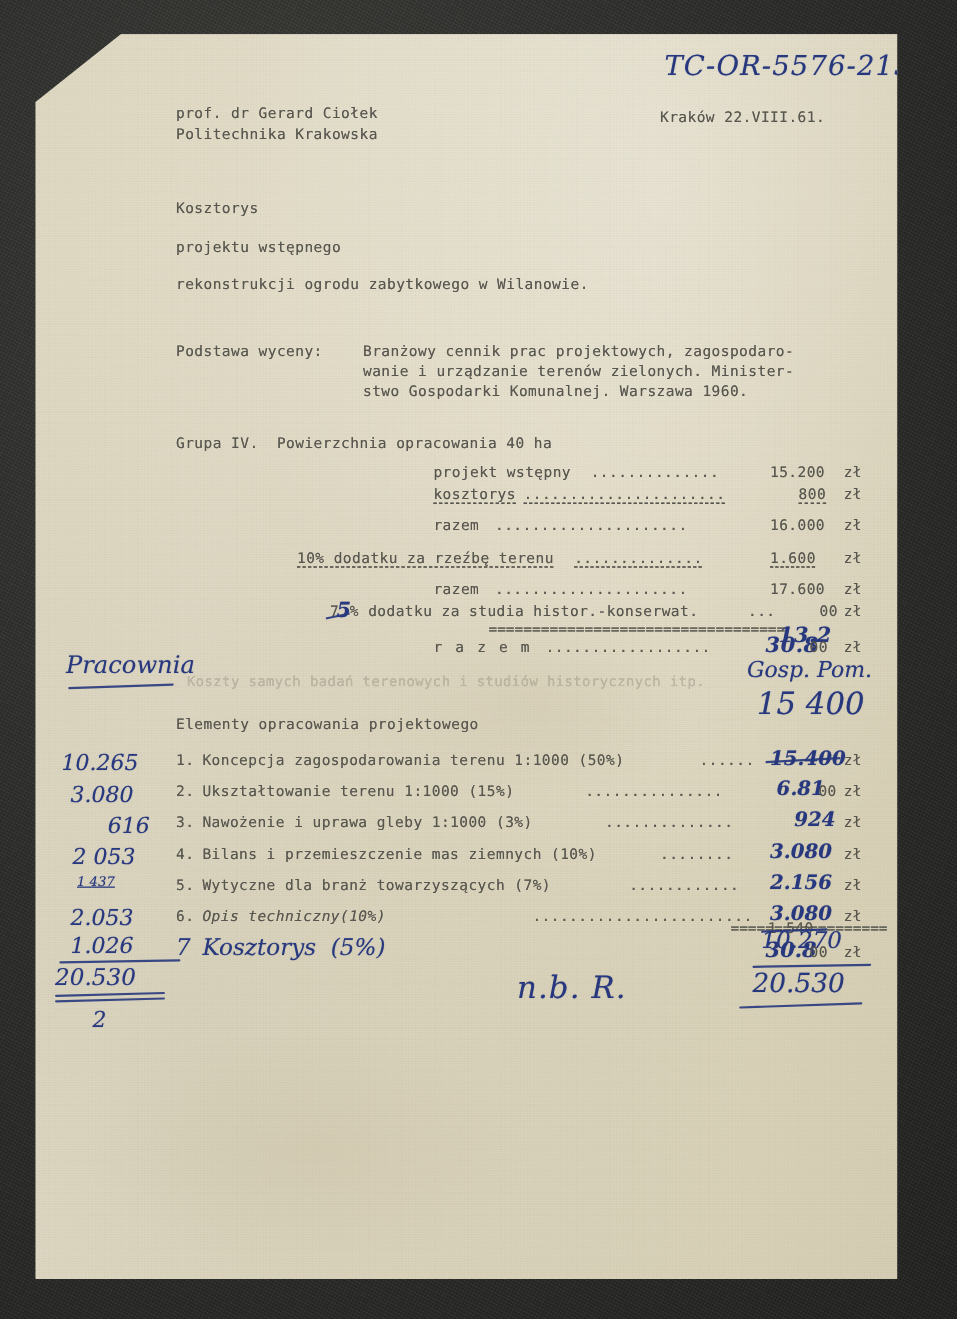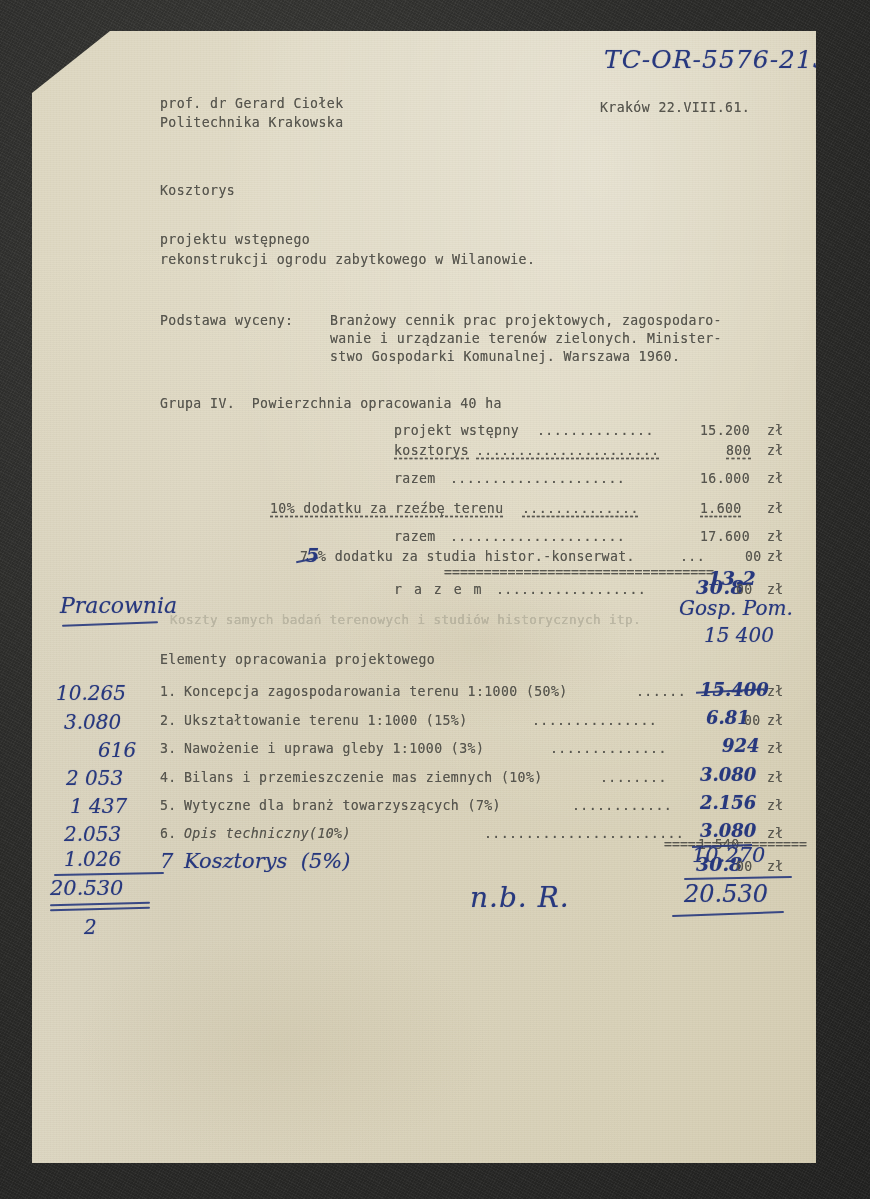--- a/index.html
+++ b/index.html
@@ -73,21 +73,21 @@
   <div id="stain1"></div>
   <div id="stain2"></div>
 
   <div class="hw" style="left:572px;top:14px;font-size:25px;letter-spacing:1px;">TC-OR-5576-213</div>
 
   <div class="tw" style="left:128px;top:65px;">prof. dr Gerard Ciołek</div>
   <div class="tw" style="left:128px;top:84px;">Politechnika Krakowska</div>
   <div class="tw" style="left:568px;top:69px;">Kraków 22.VIII.61.</div>
 
   <div class="tw" style="left:128px;top:152px;">Kosztorys</div>
-  <div class="tw" style="left:128px;top:201px;">projektu wstępnego</div>
+  <div class="tw" style="left:128px;top:187px;">projektu wstępnego</div>
   <div class="tw" style="left:128px;top:221px;">rekonstrukcji ogrodu zabytkowego w Wilanowie.</div>
 
   <div class="tw" style="left:128px;top:282px;">Podstawa wyceny:</div>
   <div class="tw" style="left:298px;top:282px;">Branżowy cennik prac projektowych, zagospodaro-</div>
   <div class="tw" style="left:298px;top:300px;">wanie i urządzanie terenów zielonych. Minister-</div>
   <div class="tw" style="left:298px;top:318px;">stwo Gospodarki Komunalnej. Warszawa 1960.</div>
 
   <div class="tw" style="left:128px;top:365px;">Grupa IV.  Powierzchnia opracowania 40 ha</div>
 
   <div class="tw" style="left:362px;top:392px;">projekt wstępny</div>
@@ -131,21 +131,21 @@
   <div class="hw thick" style="left:664px;top:545px;font-size:19px;letter-spacing:.5px;">30.8</div>
   <div class="tw" style="left:704px;top:551px;">00</div>
   <div class="tw" style="left:735px;top:551px;">zł</div>
 
   <div class="tw ghost" style="left:138px;top:581px;font-size:12.6px;">Koszty samych badań terenowych i studiów historycznych itp.</div>
 
   <div class="hw" style="left:28px;top:562px;font-size:22px;">Pracownia</div>
   <div class="rule-blue" style="left:30px;top:592px;width:96px;height:2px;transform:rotate(-2deg);"></div>
 
   <div class="hw" style="left:647px;top:565px;font-size:20px;">Gosp. Pom.</div>
-  <div class="hw" style="left:672px;top:592px;font-size:20px;">15 400</div>
+  <div class="hw" style="left:656px;top:592px;font-size:28px;">15 400</div>
 
   <div class="tw" style="left:128px;top:621px;">Elementy opracowania projektowego</div>
 
   <div class="tw" style="left:128px;top:653px;">1.</div>
   <div class="tw" style="left:152px;top:653px;">Koncepcja zagospodarowania terenu 1:1000 (50%)</div>
   <div class="tw" style="left:604px;top:653px;">......</div>
   <div class="hw thick" style="left:668px;top:648px;font-size:18px;">15.400</div>
   <div class="strike-blue" style="left:664px;top:659px;width:68px;transform:rotate(-3deg);"></div>
   <div class="tw" style="left:735px;top:653px;">zł</div>
 
@@ -188,21 +188,21 @@
   <div class="strike-blue" style="left:660px;top:814px;width:60px;transform:rotate(-2deg);"></div>
 
   <div class="hw thick" style="left:664px;top:822px;font-size:19px;">30.8</div>
   <div class="tw" style="left:704px;top:828px;">00</div>
   <div class="tw" style="left:735px;top:828px;">zł</div>
 
   <div class="hw" style="left:24px;top:650px;font-size:20px;">10.265</div>
   <div class="hw" style="left:32px;top:679px;font-size:20px;">3.080</div>
   <div class="hw" style="left:66px;top:707px;font-size:20px;">616</div>
   <div class="hw" style="left:34px;top:735px;font-size:20px;">2 053</div>
-  <div class="hw" style="left:38px;top:763px;font-size:20px;">1 437</div>
+  <div class="hw" style="left:38px;top:763px;font-size:12px;text-decoration:underline;">1 437</div>
   <div class="hw" style="left:32px;top:791px;font-size:20px;">2.053</div>
   <div class="hw" style="left:32px;top:816px;font-size:20px;">1.026</div>
   <div class="rule-blue" style="left:22px;top:842px;width:110px;transform:rotate(-1deg);"></div>
   <div class="hw" style="left:18px;top:845px;font-size:21px;">20.530</div>
   <div class="rule-blue" style="left:18px;top:872px;width:100px;transform:rotate(-1.5deg);"></div>
   <div class="rule-blue" style="left:18px;top:877px;width:100px;transform:rotate(-1.5deg);"></div>
   <div class="hw" style="left:52px;top:884px;font-size:20px;">2</div>
 
   <div class="hw" style="left:438px;top:850px;font-size:28px;letter-spacing:1px;">n.b. R.</div>
   <div class="hw" style="left:660px;top:812px;font-size:21px;">10.270</div>

